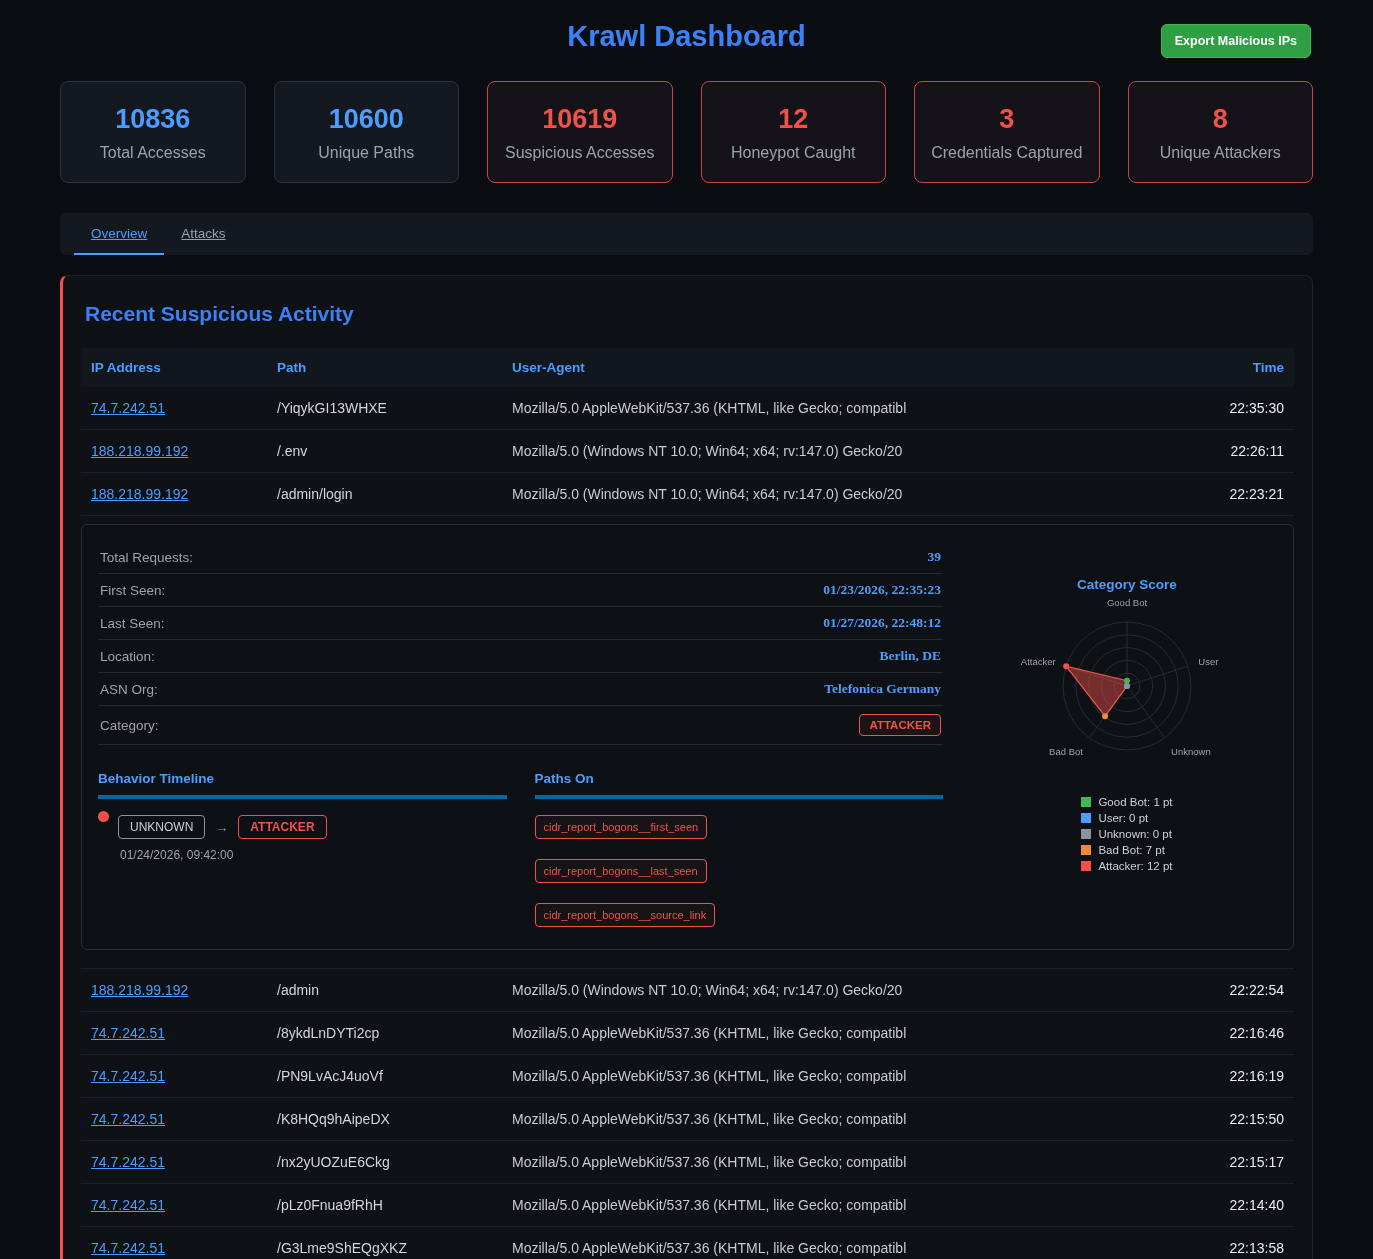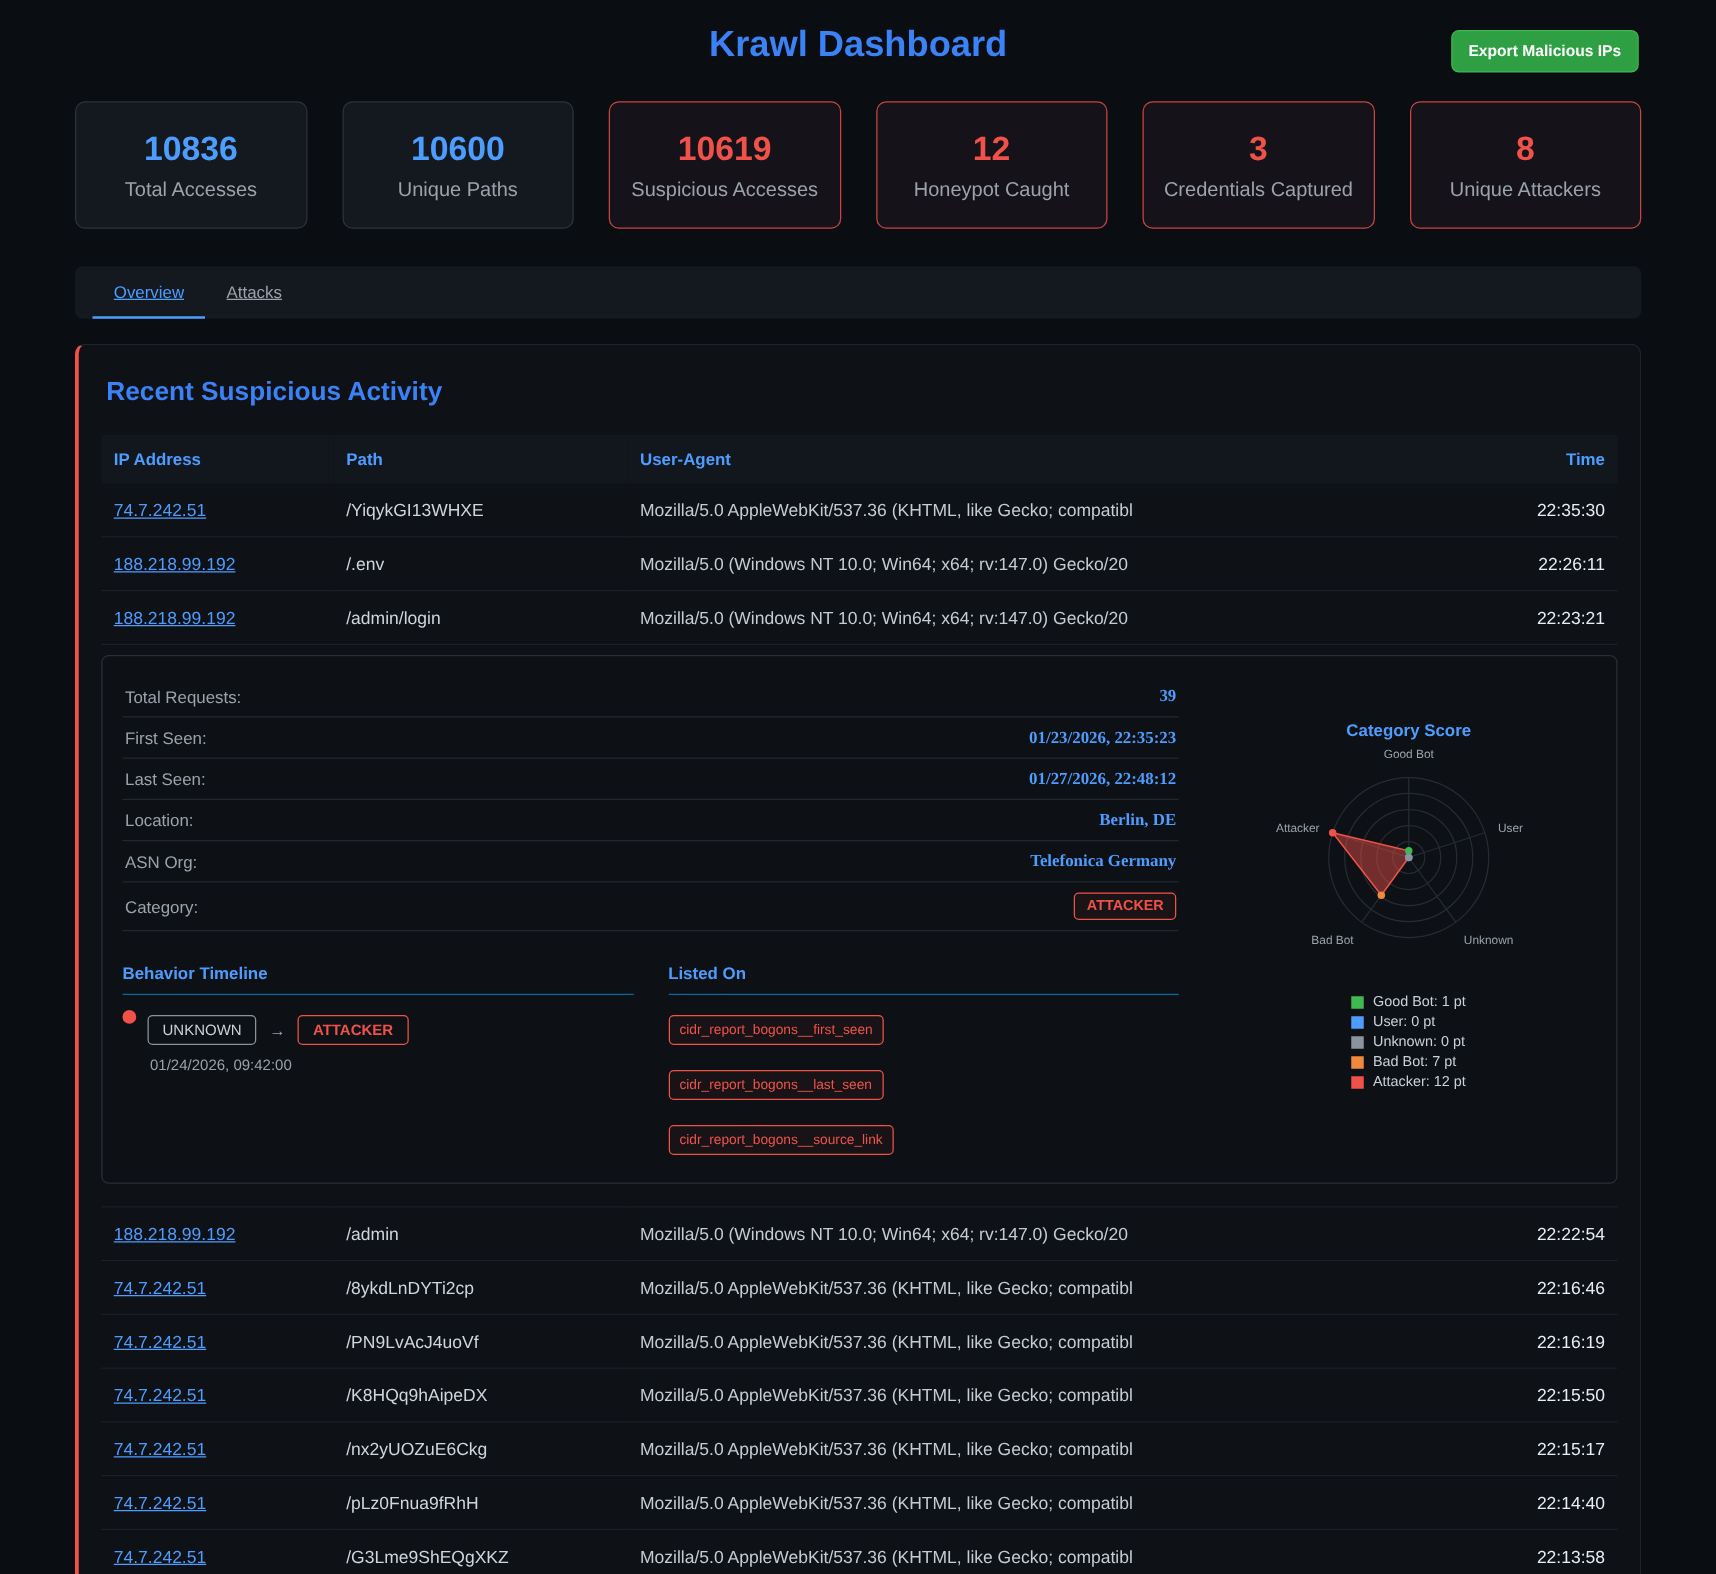--- a/index.html
+++ b/index.html
@@ -49,21 +49,21 @@
   .detail-left { flex:1; }
   .field { display:flex; justify-content:space-between; align-items:center; padding:8px 2px;
     border-bottom:1px solid #23282f; font-size:13.5px; }
   .f-label { color:#9aa3ad; }
   .f-value { color:#4d9dff; font-weight:bold;font-family:Liberation Serif, serif; }
   .badge-attacker { border:1px solid #f0524a; color:#f0524a; font-weight:bold; font-size:11.5px;
     padding:4px 9px; border-radius:4px; background:rgba(240,82,73,.06); }
 
   .detail-sub { display:grid; grid-template-columns:1fr 1fr; gap:28px; margin-top:26px; }
   .sub-h { color:#4d9dff; font-size:13.5px; font-weight:bold; margin:0 0 10px; padding-bottom:9px;
-    border-bottom:1px solid #0369a1; }
+    border-bottom:4px solid #0369a1; }
   .timeline-item { display:flex; align-items:center; gap:10px; margin-top:16px; position:relative; padding-left:20px; }
   .t-dot { position:absolute; left:0; top:-4px; width:11px; height:11px; border-radius:50%; background:#f0524a; }
   .t-box { border:1px solid #8b949e; color:#c9d1d9; padding:4px 11px; border-radius:4px; font-size:12px; }
   .t-box.red { border-color:#f0524a; color:#f0524a; font-weight:bold; }
   .t-arrow { color:#9aa3ad; font-size:13px; }
   .timeline-date { color:#9aa3ad; font-size:12px; margin:9px 0 0 22px; }
   .badges { display:flex; flex-wrap:wrap; gap:20px; max-width:330px; margin-top:16px; }
   .lbadge { border:1px solid #f0524a; color:#f0524a; font-size:11px; padding:5px 8px; border-radius:4px;
     background:rgba(240,82,73,.05); }
 
@@ -193,21 +193,21 @@
                     <h3 class="sub-h">Behavior Timeline</h3>
                     <div class="timeline-item">
                       <span class="t-dot"></span>
                       <span class="t-box">UNKNOWN</span>
                       <span class="t-arrow">→</span>
                       <span class="t-box red">ATTACKER</span>
                     </div>
                     <div class="timeline-date">01/24/2026, 09:42:00</div>
                   </div>
                   <div>
-                    <h3 class="sub-h">Listed On</h3>
+                    <h3 class="sub-h">Paths On</h3>
                     <div class="badges">
                       <span class="lbadge">cidr_report_bogons__first_seen</span>
                       <span class="lbadge">cidr_report_bogons__last_seen</span>
                       <span class="lbadge">cidr_report_bogons__source_link</span>
                     </div>
                   </div>
                 </div>
               </div>
 
               <div class="detail-right">

